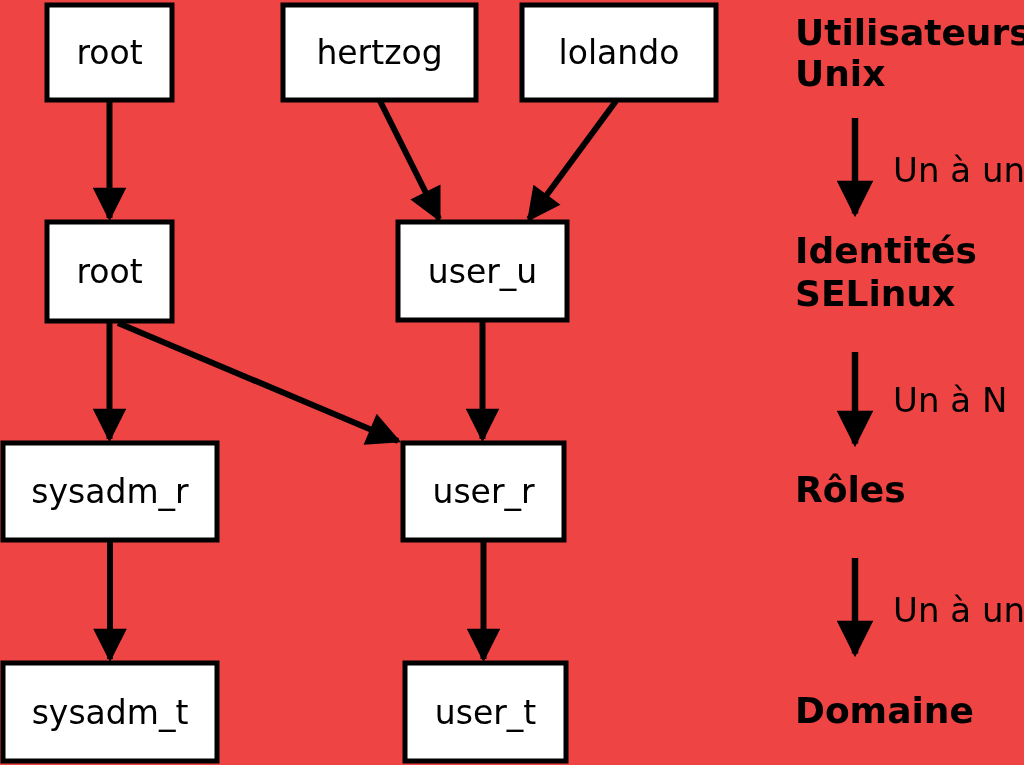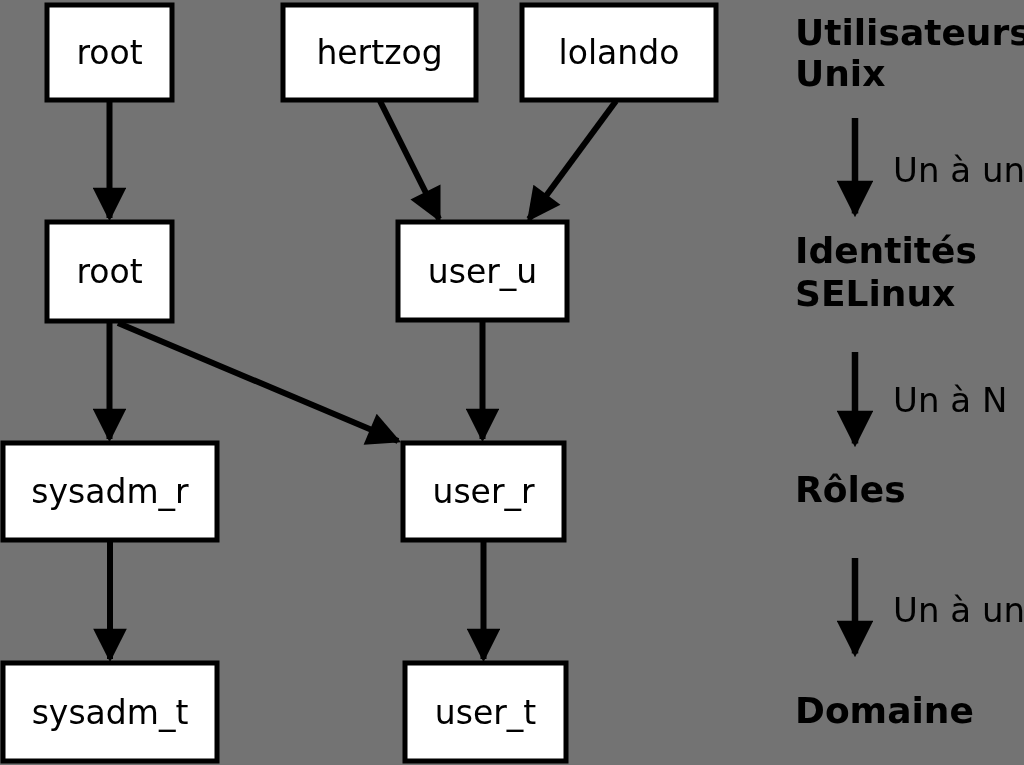--- a/index.html
+++ b/index.html
@@ -4,21 +4,21 @@
 <style>
   html, body {
     margin: 0;
     padding: 0;
     background: #ffffff;
   }
   #stage {
     position: relative;
     width: 1024px;
     height: 765px;
-    background: #737373;
+    background: #ef4444;
     overflow: hidden;
   }
   svg {
     display: block;
   }
   .node-rect {
     fill: #ffffff;
     stroke: #000000;
     stroke-width: 5;
   }

